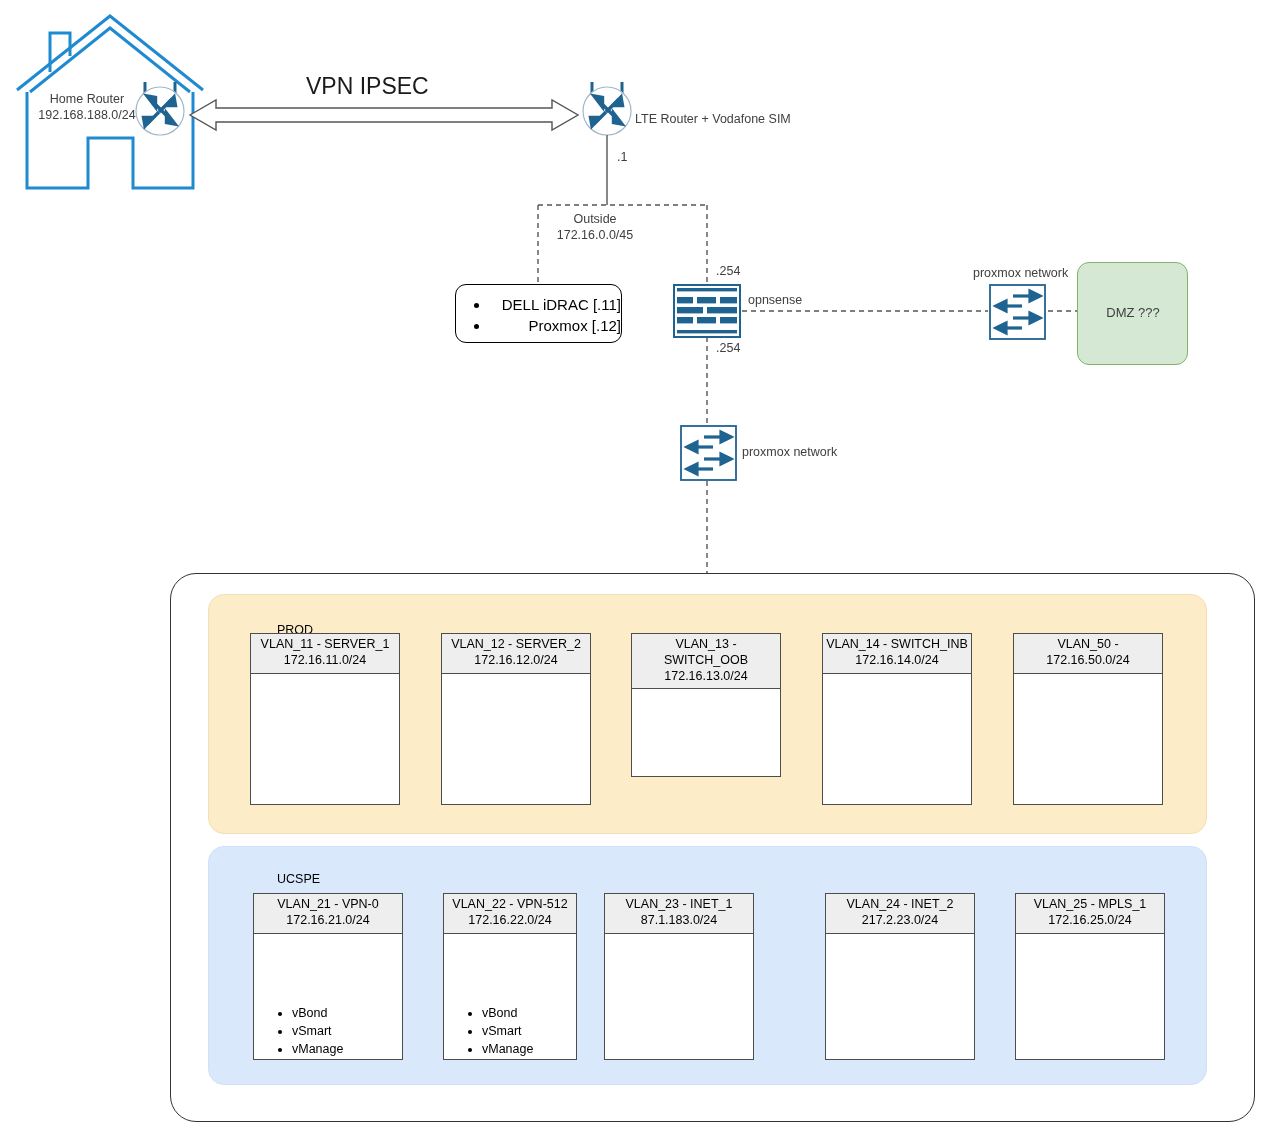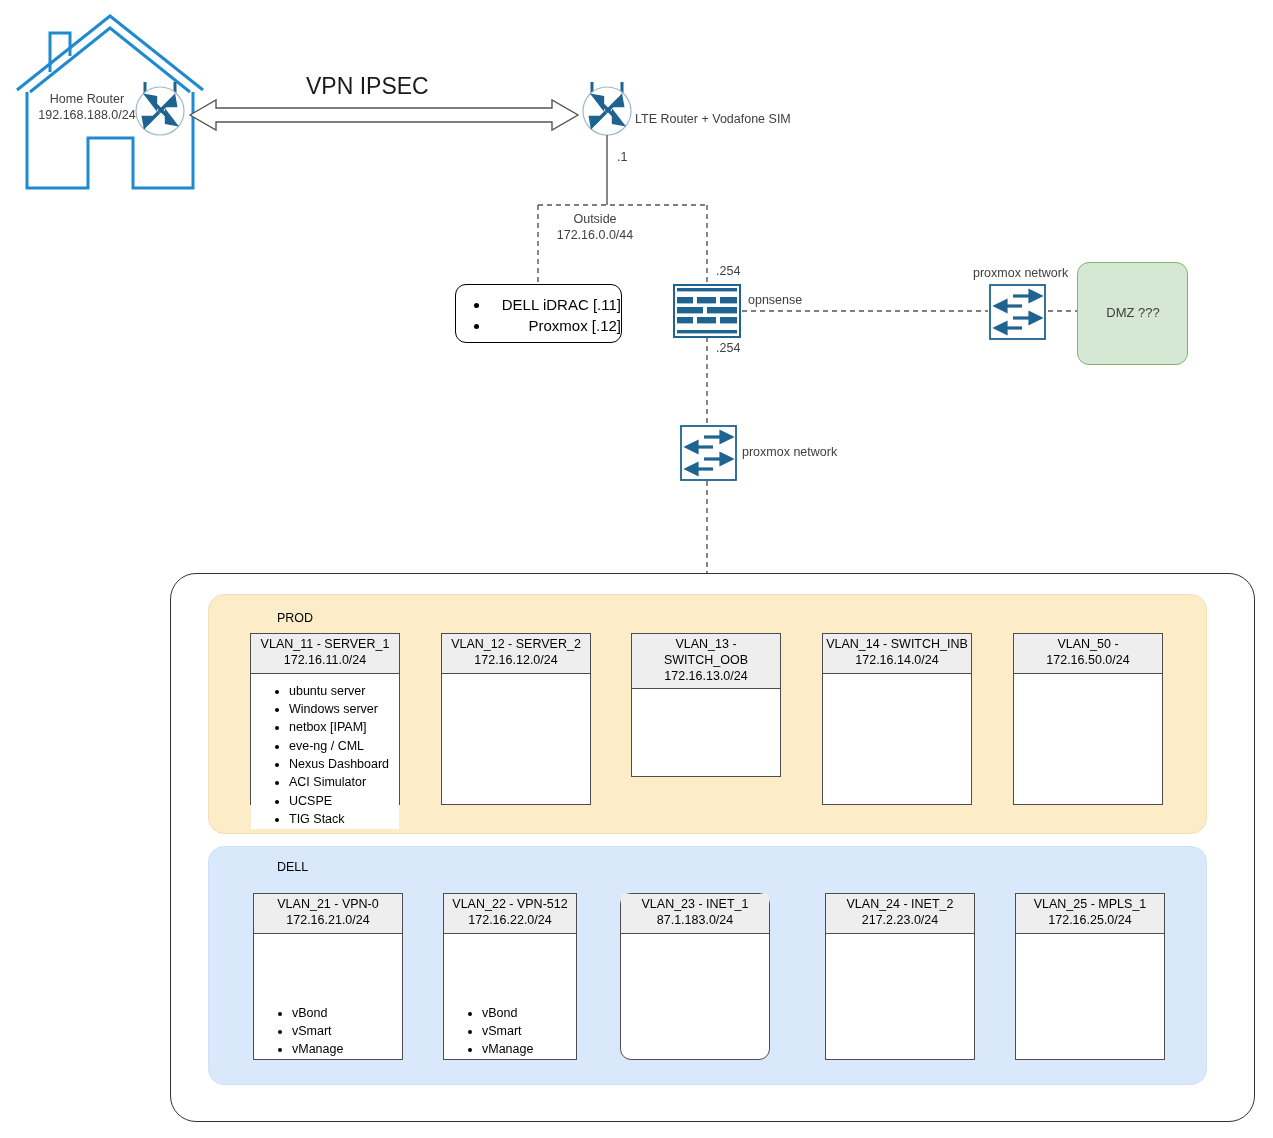--- a/index.html
+++ b/index.html
@@ -141,20 +141,21 @@
     background: #dae8fc;
     border: 1.2px solid #cfe0f7;
     border-radius: 16px;
     box-sizing: border-box;
   }
   .zone-title {
     position: absolute;
     font-size: 12.5px;
     color: #000000;
     font-weight: normal;
+    margin-top: 12px;
   }
 
   
   .vlan-card {
     position: absolute;
     box-sizing: border-box;
     border: 1.1px solid #4d4d4d;
     background: #ffffff;
   }
   .vlan-head {
@@ -315,21 +316,21 @@
   <div class="lbl" id="home-router-label">
     <span>Home Router</span><br>
     <span>192.168.188.0/24</span>
   </div>
 
   <div class="lbl" id="lte-label">LTE Router + Vodafone SIM</div>
   <div class="lbl" id="dot-one">.1</div>
 
   <div class="lbl" id="outside-label">
     <span>Outside</span><br>
-    <span>172.16.0.0/44</span>
+    <span>172.16.0.0/45</span>
   </div>
 
   <div class="abs info-box">
     <ul>
       <li>DELL iDRAC [.11]</li>
       <li>Proxmox [.12]</li>
     </ul>
   </div>
 
   <div class="lbl" id="fw-top-ip">.254</div>
@@ -345,32 +346,20 @@
   <div class="abs outer-container"></div>
 
   <div class="abs zone-prod"></div>
   <div class="zone-title" style="left:277px; top:611px;">PROD</div>
 
   <div class="vlan-card" style="left:250px; top:633px; width:150px; height:172px;">
     <div class="vlan-head">
       <span>VLAN_11 - SERVER_1</span><br>
       <span>172.16.11.0/24</span>
     </div>
-    <div class="vlan-body body-pad-prod">
-      <ul>
-        <li>ubuntu server</li>
-        <li>Windows server</li>
-        <li>netbox [IPAM]</li>
-        <li>eve-ng / CML</li>
-        <li>Nexus Dashboard</li>
-        <li>ACI Simulator</li>
-        <li>UCSPE</li>
-        <li>TIG Stack</li>
-      </ul>
-    </div>
   </div>
 
   <div class="vlan-card" style="left:441px; top:633px; width:150px; height:172px;">
     <div class="vlan-head">
       <span>VLAN_12 - SERVER_2</span><br>
       <span>172.16.12.0/24</span>
     </div>
     <div class="vlan-body"></div>
   </div>
 
@@ -392,21 +381,21 @@
 
   <div class="vlan-card" style="left:1013px; top:633px; width:150px; height:172px;">
     <div class="vlan-head">
       <span>VLAN_50 -</span><br>
       <span>172.16.50.0/24</span>
     </div>
     <div class="vlan-body"></div>
   </div>
 
   <div class="abs zone-sdwan"></div>
-  <div class="zone-title" style="left:277px; top:860px;">DELL</div>
+  <div class="zone-title" style="left:277px; top:860px;">UCSPE</div>
 
   <div class="vlan-card" style="left:253px; top:893px; width:150px; height:167px;">
     <div class="vlan-head">
       <span>VLAN_21 - VPN-0</span><br>
       <span>172.16.21.0/24</span>
     </div>
     <div class="vlan-body body-pad-sdwan">
       <ul>
         <li>vBond</li>
         <li>vSmart</li>
@@ -422,21 +411,21 @@
     </div>
     <div class="vlan-body body-pad-sdwan">
       <ul>
         <li>vBond</li>
         <li>vSmart</li>
         <li>vManage</li>
       </ul>
     </div>
   </div>
 
-  <div class="vlan-card" style="left:620px; top:893px; width:150px; height:167px;border-radius:11px;">
+  <div class="vlan-card" style="left:604px; top:893px; width:150px; height:167px;">
     <div class="vlan-head">
       <span>VLAN_23 - INET_1</span><br>
       <span>87.1.183.0/24</span>
     </div>
     <div class="vlan-body"></div>
   </div>
 
   <div class="vlan-card" style="left:825px; top:893px; width:150px; height:167px;">
     <div class="vlan-head">
       <span>VLAN_24 - INET_2</span><br>

